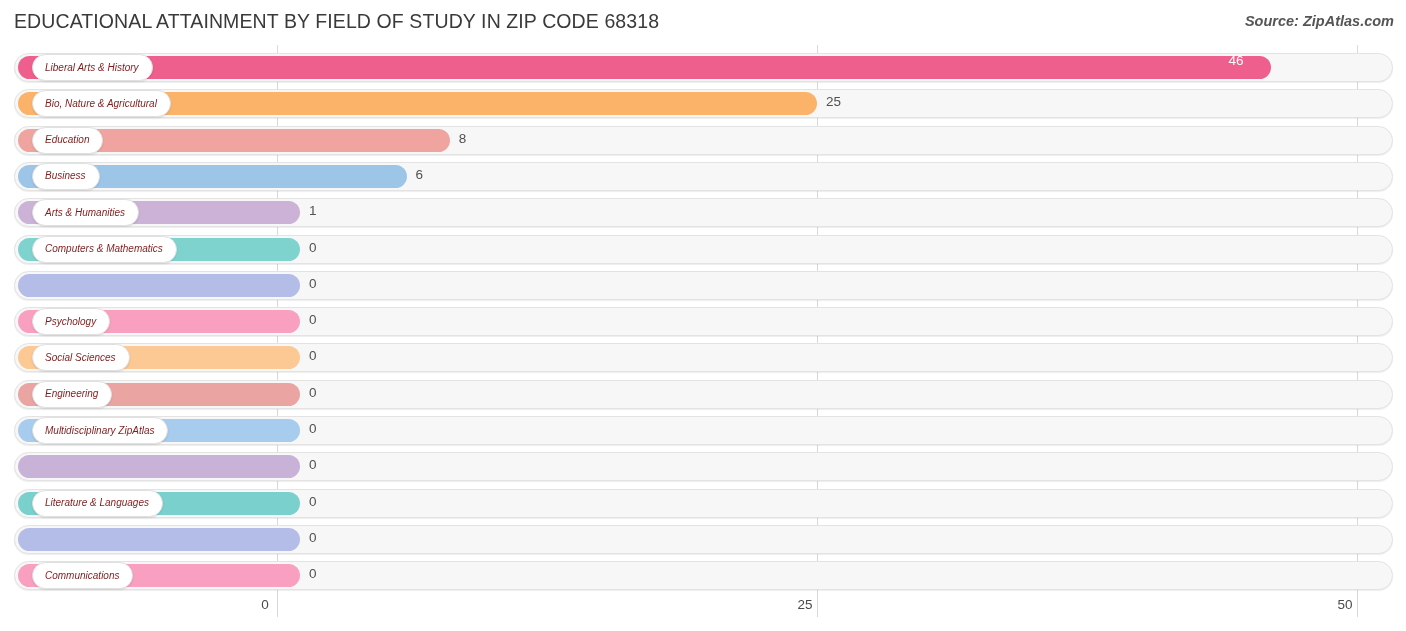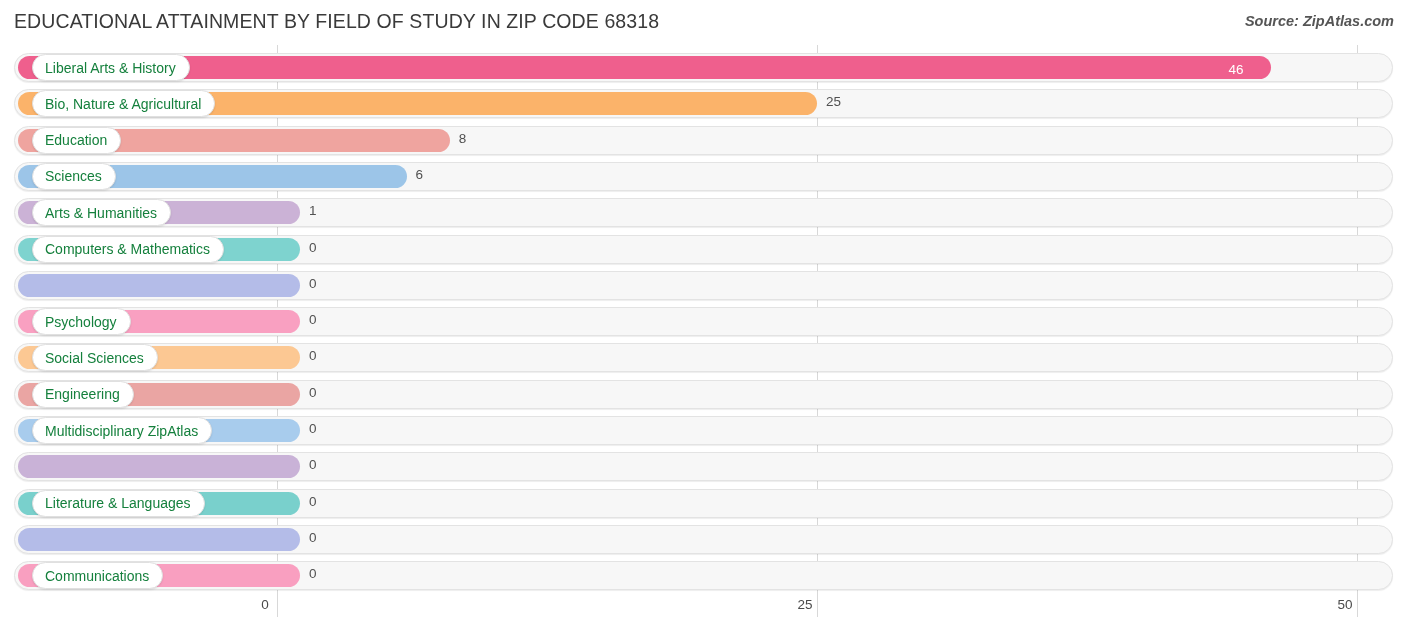--- a/index.html
+++ b/index.html
@@ -93,45 +93,46 @@
 
   .bar-label-outside {
     position: absolute;
     top: 5px;
     font-size: 13.5px;
     color: #515151;
     white-space: nowrap;
   }
   .bar-label-inside {
     position: absolute;
-    top: 9px;
+    top: 0;
     font-size: 13.5px;
     color: #ffffff;
     white-space: nowrap;
   }
 
   .cat-pill {
     position: absolute;
     left: 18px;
     top: 1px;
     height: 27px;
     background: #ffffff;
     border: 1px solid #e0e0e0;
     border-radius: 14px;
     box-sizing: border-box;
     display: flex;
     align-items: center;
     padding: 0 13px 0 12px;
     box-shadow: 0 1px 2px rgba(0,0,0,0.10);
   }
   .cat-pill span {
-    font-size: 14px;
-    color: #15803d;
+    font-size: 10px;
+    color: #7f1d1d;
     white-space: nowrap;
     line-height: 1;
+    font-style: italic;
   }
 
   
   #axis {
     position: absolute;
     left: 0;
     top: 595px;
     width: 1406px;
     height: 36px;
   }
@@ -185,21 +186,21 @@
       <div class="bar-label-outside" style="left: 444.8px;">8</div>
       <div class="cat-pill">
         <span>Education</span>
       </div>
     </div>
     <div class="row" style="top: 116.9px;">
       <div class="track"></div>
       <div class="bar" style="width: 388.6px; background: rgb(156, 197, 232);"></div>
       <div class="bar-label-outside" style="left: 401.6px;">6</div>
       <div class="cat-pill">
-        <span>Sciences</span>
+        <span>Business</span>
       </div>
     </div>
     <div class="row" style="top: 153.2px;">
       <div class="track"></div>
       <div class="bar" style="width: 282px; background: rgb(203, 178, 214);"></div>
       <div class="bar-label-outside" style="left: 295px;">1</div>
       <div class="cat-pill">
         <span>Arts &amp; Humanities</span>
       </div>
     </div>

